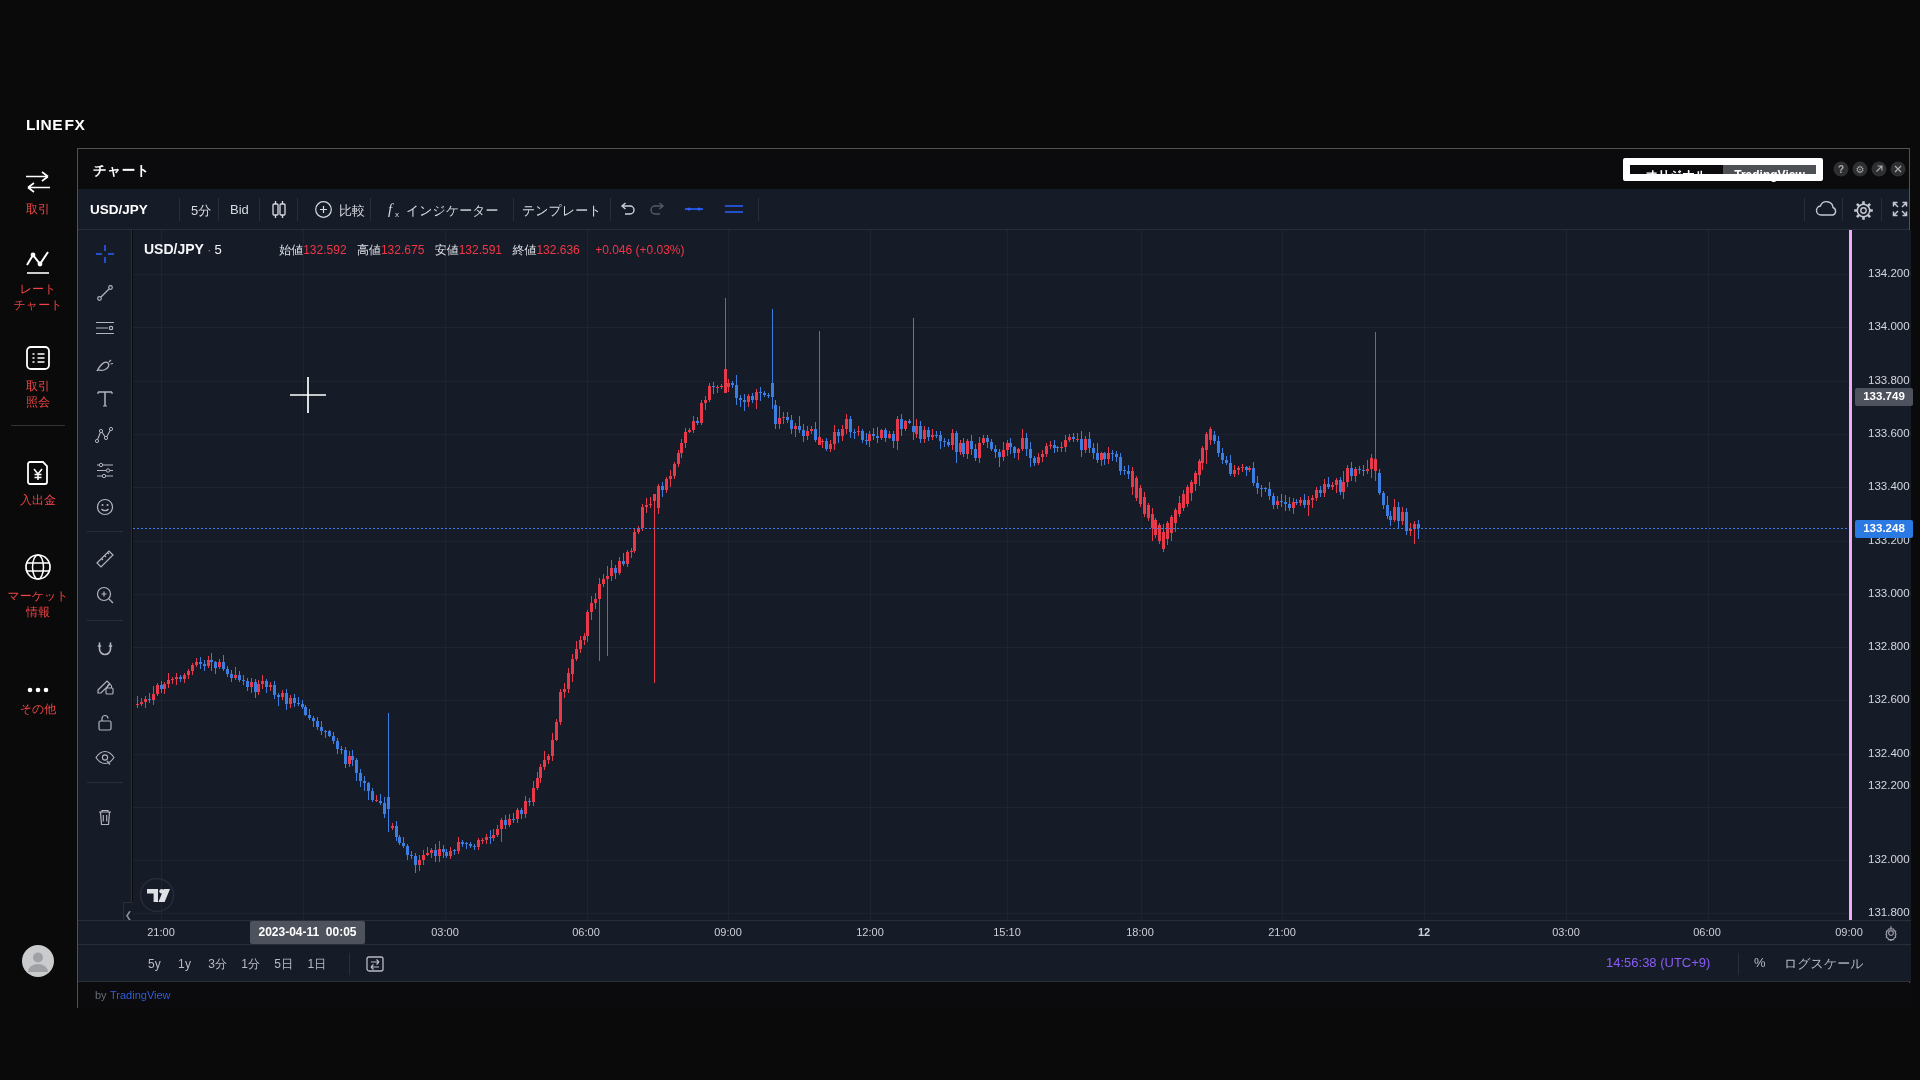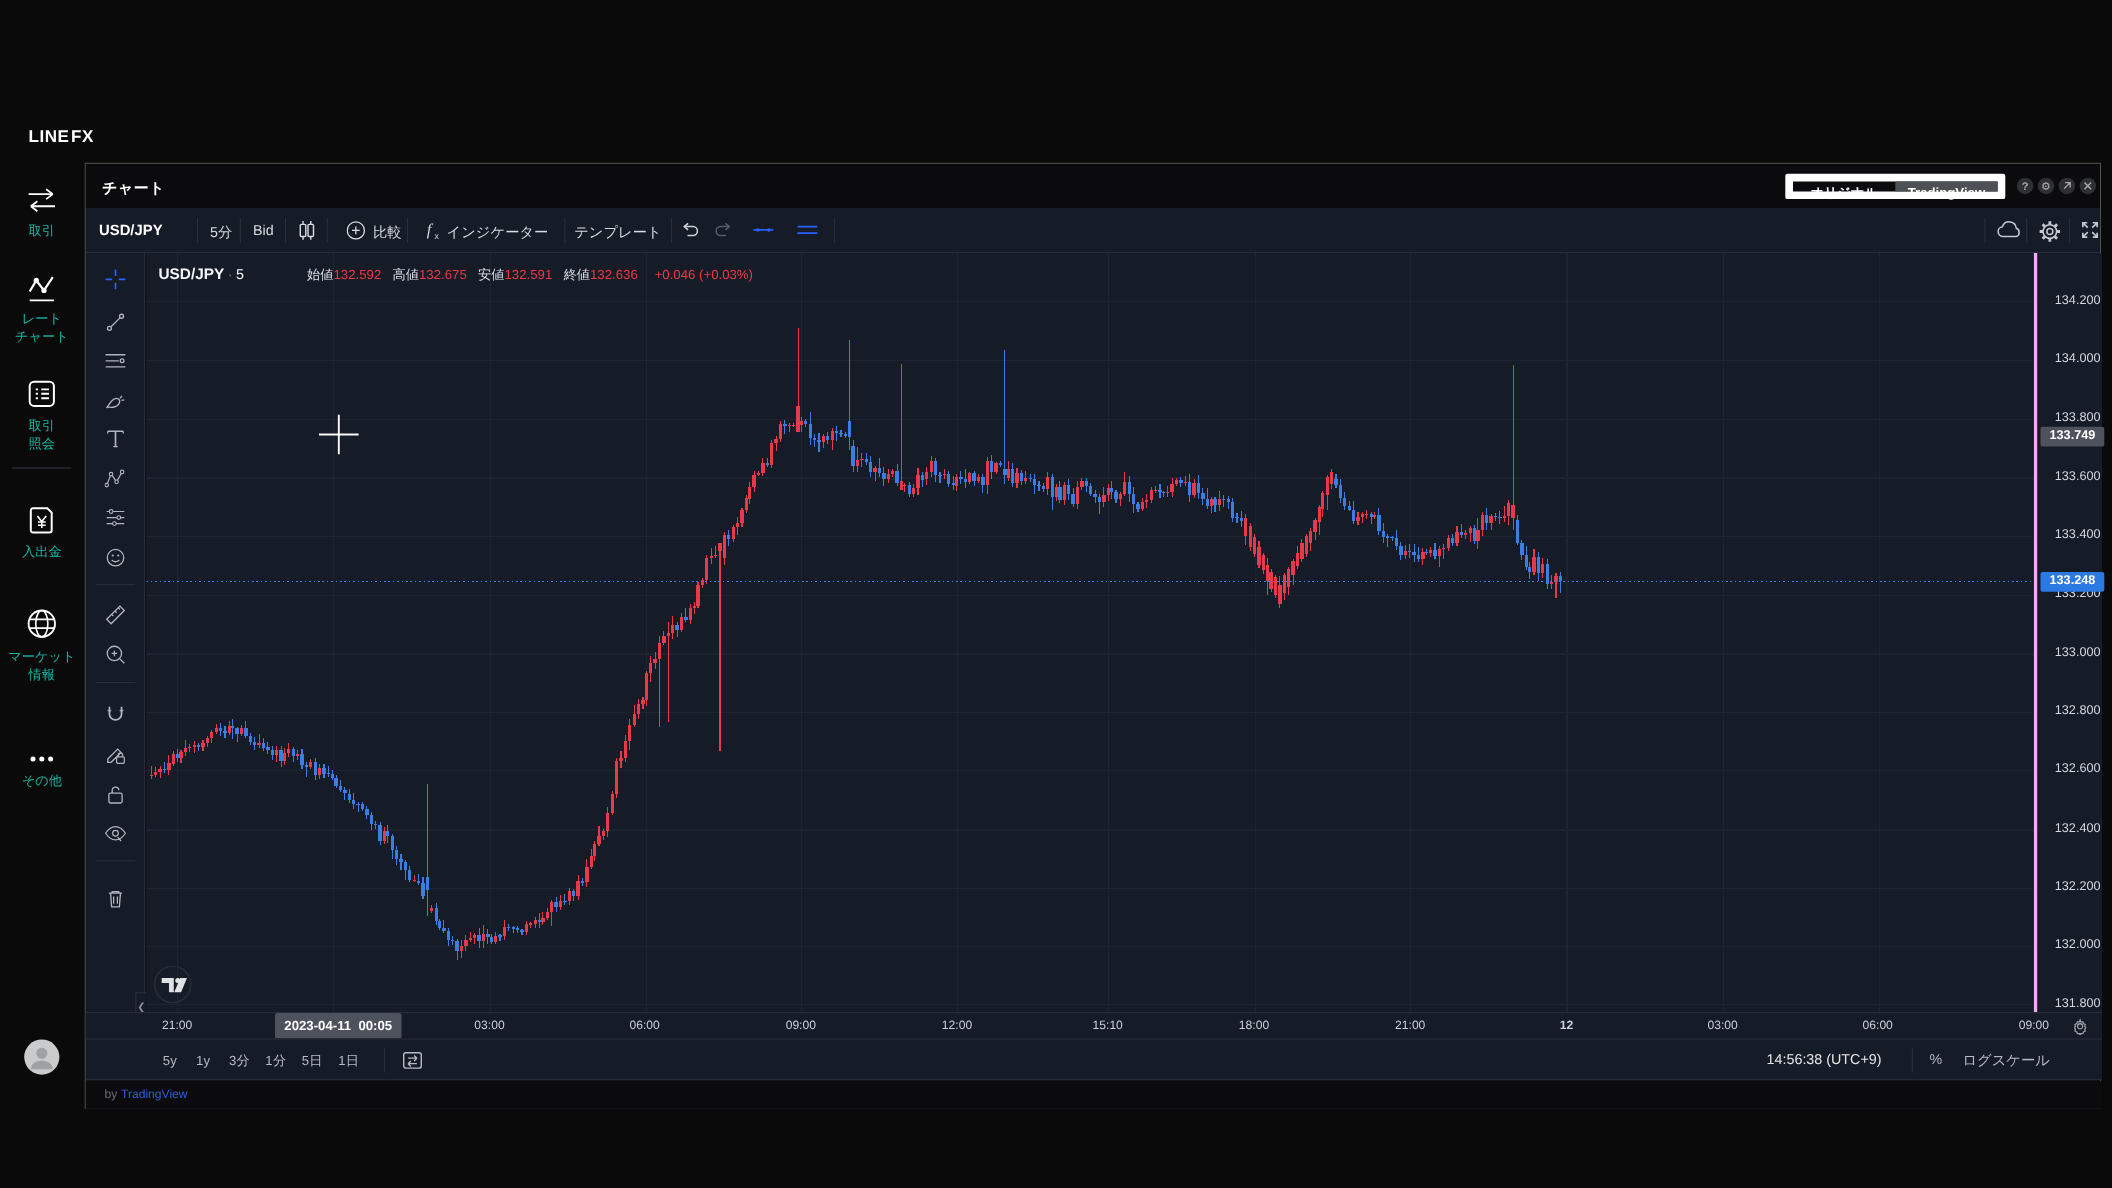--- a/index.html
+++ b/index.html
@@ -1,17 +1,17 @@
 <!DOCTYPE html>
 <html><head><meta charset="utf-8"><style>
 *{margin:0;padding:0;box-sizing:border-box}
 html,body{width:1920px;height:1080px;background:#0a0a0b;font-family:"Liberation Sans",sans-serif;overflow:hidden}
 #logo{position:absolute;left:26px;top:116px;color:#fff;font-size:15.5px;font-weight:bold;letter-spacing:0.4px}
 .side{position:absolute;width:76px;text-align:center;color:#eceff2}
-.side .lab{font-size:12px;line-height:16px;color:#14b8a6}
+.side .lab{font-size:12px;line-height:16px;color:#ef4444}
 #panel{position:absolute;left:77px;top:148px;width:1833px;height:860px;border:1px solid #51544e;background:#0b0b0d}
 #phead{position:absolute;left:0;top:0;width:100%;height:40px;background:#0b0b0d}
 #phead .t{position:absolute;left:15px;top:13px;color:#fff;font-size:13.5px;font-weight:bold;letter-spacing:0.5px}
 #toolbar{position:absolute;left:0;top:40px;width:100%;height:41px;background:#161b28;border-bottom:1px solid #2a2e39;color:#d8dbe0;font-size:13px}
 #toolbar .sep{position:absolute;top:9px;width:1px;height:23px;background:#2a2e39}
 #drawbar{position:absolute;left:0;top:81px;width:54px;height:714px;background:#161b28;border-right:1px solid #2a2e39}
 #drawbar .sep{position:absolute;left:9px;width:36px;height:1px;background:#2a2e39}
 #chart{position:absolute;left:55px;top:81px;width:1716px;height:690px;background:#161b28;overflow:hidden}
 #paxis{position:absolute;left:1771px;top:81px;width:62px;height:690px;background:#161b28;border-left:3px solid #f0abfc}
 .pl{position:absolute;left:16px;color:#d4d7de;font-size:11.5px}
@@ -272,21 +272,21 @@
     <div class="pl" style="top:37px">134.200</div>
 <div class="pl" style="top:90px">134.000</div>
 <div class="pl" style="top:144px">133.800</div>
 <div class="pl" style="top:197px">133.600</div>
 <div class="pl" style="top:250px">133.400</div>
 <div class="pl" style="top:304px">133.200</div>
 <div class="pl" style="top:357px">133.000</div>
 <div class="pl" style="top:410px">132.800</div>
 <div class="pl" style="top:463px">132.600</div>
 <div class="pl" style="top:517px">132.400</div>
-<div class="pl" style="top:570px">132.200</div>
+<div class="pl" style="top:549px">132.200</div>
 <div class="pl" style="top:623px">132.000</div>
 <div class="pl" style="top:676px">131.800</div>
     <div style="position:absolute;left:3px;top:158px;width:58px;height:17.5px;background:#4e525d;color:#fff;font-size:11.5px;font-weight:bold;text-align:center;line-height:17.5px;border-radius:2px">133.749</div>
     <div style="position:absolute;left:3px;top:290px;width:58px;height:17.5px;background:#2b79e2;color:#fff;font-size:11.5px;font-weight:bold;text-align:center;line-height:17.5px;border-radius:2px">133.248</div>
   </div>
   <div id="taxis">
     <div class="tl" style="left:53px">21:00</div>
 <div class="tl" style="left:337px">03:00</div>
 <div class="tl" style="left:478px">06:00</div>
 <div class="tl" style="left:620px">09:00</div>
@@ -303,21 +303,21 @@
         <path fill="none" stroke="#9a9da6" stroke-width="1.8" d="M12 8.5A3.5 3.5 0 1 0 12 15.5 3.5 3.5 0 1 0 12 8.5zM12 3.5l.8 2.5h2.9l.9 2.2 2.4 1.4-.6 2.4 1.1 2-1.1 2 .6 2.4-2.4 1.4-.9 2.2h-2.9l-.8 2.5-.8-2.5H8.3l-.9-2.2L5 18.4l.6-2.4-1.1-2 1.1-2L5 9.6l2.4-1.4.9-2.2h2.9z"></path>
       </svg>
   </div>
   <div id="btoolbar">
     <div style="position:absolute;left:70px;top:11px;letter-spacing:0.2px"><span>5y</span><span style="margin-left:17px">1y</span><span style="margin-left:17px">3分</span><span style="margin-left:14px">1分</span><span style="margin-left:14px">5日</span><span style="margin-left:14px">1日</span></div>
     <div style="position:absolute;left:271px;top:8px;width:1px;height:22px;background:#2a2e39"></div>
     <svg style="position:absolute;left:287px;top:9px" width="20" height="20" viewBox="0 0 20 20">
         <rect x="2" y="3" width="16" height="14" rx="2" stroke="#b8bbc4" stroke-width="1.3" fill="none"></rect>
         <path d="M6 8h8m0 0l-2.5-2.5M14 8l-2.5 2.5M14 13H6m0 0l2.5-2.5M6 13l2.5 2.5" stroke="#b8bbc4" stroke-width="1.2" fill="none"></path>
       </svg>
-    <div style="position:absolute;left:1528px;top:10px;color:#e5e5e5;font-size:13px">14:56:38 (UTC+9)</div>
+    <div style="position:absolute;left:1528px;top:10px;color:#8b5cf6;font-size:13px">14:56:38 (UTC+9)</div>
     <div style="position:absolute;left:1660px;top:8px;width:1px;height:22px;background:#2a2e39"></div>
     <div style="position:absolute;left:1676px;top:10px;font-size:13px">%</div>
     <div style="position:absolute;left:1706px;top:10px;font-size:13px">ログスケール</div>
     <div style="position:absolute;left:1915px;top:10px;font-size:13px;color:#a3a3a3;white-space:nowrap">自動</div>
   </div>
   <div id="bystrip">
     <span style="position:absolute;left:17px;top:6px;color:#6a6e79">by</span>
     <span style="position:absolute;left:32px;top:6px;color:#2f5ddb">TradingView</span>
   </div>
 </div>

